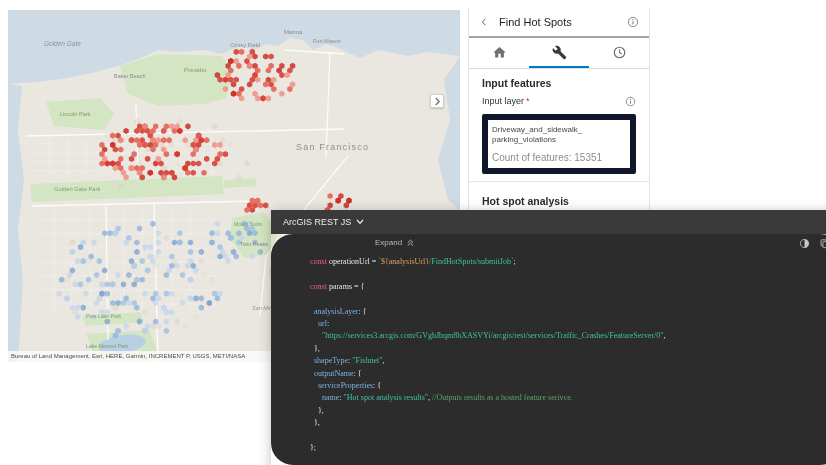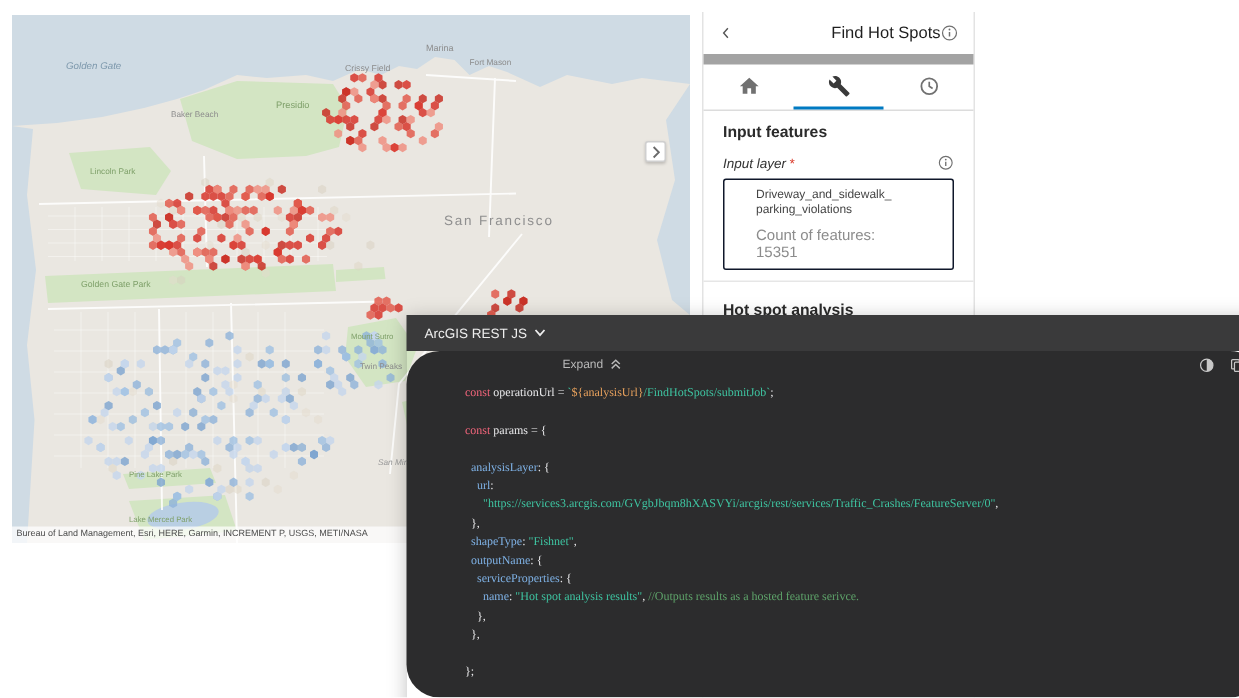--- a/index.html
+++ b/index.html
@@ -11,37 +11,37 @@
   .map svg{display:block;}
   .map-ctrl{position:absolute;right:16px;top:84px;width:14px;height:14px;background:#fff;
             border:1px solid #cfcfcf;border-radius:2px;display:flex;align-items:center;justify-content:center;
             padding:0;cursor:pointer;box-shadow:0 1px 2px rgba(0,0,0,.18);}
   .attribution{position:absolute;left:0;right:0;bottom:0;height:11px;background:rgba(255,255,255,.72);
                font-size:6px;line-height:11px;color:#4b4b4b;padding-left:3px;white-space:nowrap;overflow:hidden;}
 
   
   .panel{position:absolute;left:468px;top:8px;width:180px;bottom:0;background:#fff;
          border-left:1px solid #e3e3e3;border-right:1px solid #e3e3e3;z-index:2;}
-  .panel-header{display:flex;align-items:center;height:28px;padding:0 10px;border-bottom:7px solid #a3a3a3;text-align:right;}
+  .panel-header{display:flex;align-items:center;height:28px;padding:0 10px;border-bottom:2px solid #a3a3a3;}
   .back{background:none;border:none;padding:0;width:14px;height:16px;cursor:pointer;display:flex;align-items:center;}
   .panel-title{flex:1;font-size:11px;color:#1f1f1f;margin-left:6px;}
   .info-btn{display:flex;align-items:center;cursor:pointer;}
   .tabs{display:flex;height:30px;border-bottom:1px solid #dcdcdc;}
   .tab{flex:1;display:flex;align-items:center;justify-content:center;cursor:pointer;
        border-bottom:2px solid transparent;}
   .tab.active{border-bottom-color:var(--accent);}
   .tab svg{width:15px;height:15px;}
   .panel-body{padding:0 13px;}
   .panel-body h3{font-size:10.5px;font-weight:bold;color:#2b2b2b;margin:8px 0 0;}
   .panel-body p{font-size:8px;line-height:10px;color:#6e6e6e;margin:4px 0 0;}
-  .field-row{display:flex;align-items:flex-end;margin-top:7px;height:13px;font-style:italic;}
+  .field-row{display:flex;align-items:flex-start;margin-top:7px;height:13px;}
   .field-label{font-size:9px;color:#333;}
   .req{color:var(--required);margin-left:2px;}
   .field-row .spacer{flex:1;}
-  .layer-card{margin-top:5px;border:1px solid #0f172a;border-radius:2px;padding:5px 21px;cursor:pointer;}
+  .layer-card{margin-top:5px;border:6px solid #0f172a;border-radius:2px;padding:5px 4px;cursor:pointer;}
   .layer-name{font-size:8px;line-height:1.3;color:#454545;white-space:pre-line;}
   .layer-count{font-size:10px;color:#8c8c8c;margin-top:6px;}
   .settings-sec{margin:7px -13px 0;padding:5px 13px 0;border-top:1px solid #e6e6e6;}
 
   
   .code-panel{position:absolute;left:271px;top:210px;width:571px;height:304px;z-index:10;
               box-shadow:0 2px 12px rgba(0,0,0,.25);}
   .code-header{height:24px;background:#3a3a3b;display:flex;align-items:center;}
   .code-tab{display:flex;align-items:center;gap:5px;padding:0 12px;height:100%;
             color:#ededed;font-size:9px;cursor:pointer;}

